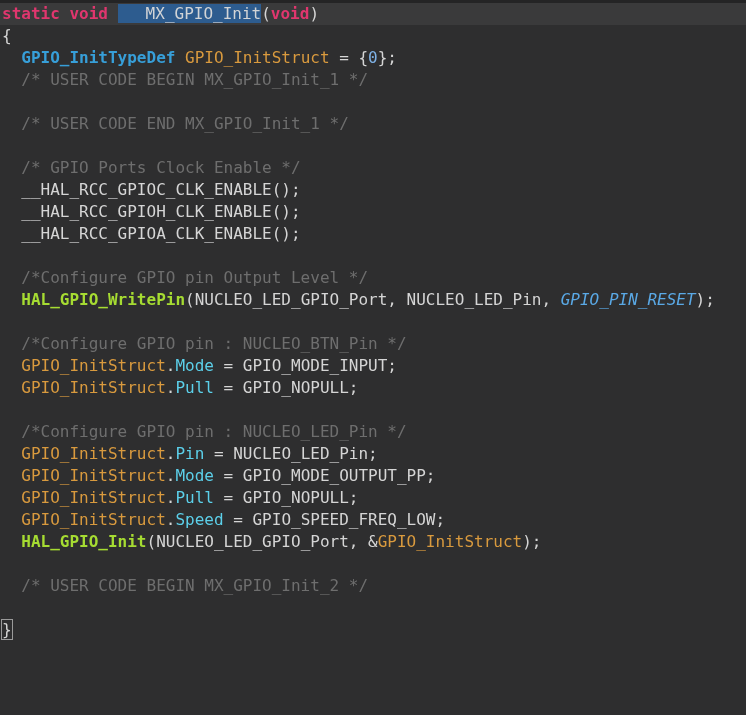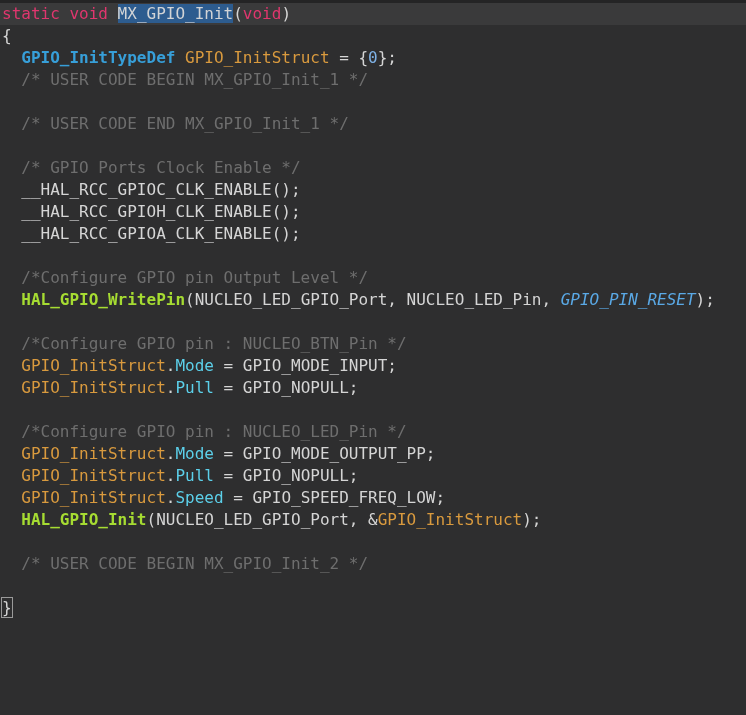--- a/index.html
+++ b/index.html
@@ -28,29 +28,29 @@
   .line {
     height: 22px;
     line-height: 22px;
     white-space: pre;
     padding-left: 2px;
   }
   .line.current {
     background: var(--current_line, #3a3a3b);
   }
   .tok       { color: var(--pl); }
-  .tok.kw    { color: var(--kw); font-weight: normal; }
+  .tok.kw    { color: var(--kw); font-weight: bold; }
   .tok.type  { color: var(--type); font-weight: bold; }
   .tok.fn    { color: var(--fn); font-weight: bold; }
   .tok.var   { color: var(--var); }
   .tok.prop  { color: var(--prop); }
   .tok.enum  { color: var(--enum); font-style: italic; }
   .tok.num   { color: var(--num); }
   .tok.comment { color: var(--comment); }
-  .tok.sel   { background: var(--sel_bg); color: var(--sel_text); }
+  .tok.sel   { background: var(--sel_bg); color: var(--sel_text); padding-left: 28px; }
   .tok.brace { outline: 1px solid var(--brace_border); outline-offset: 0px; }
 </style>
 </head>
 <body>
 
 <div class="editor">
   <div class="topstrip"></div>
   <div>
       <div class="line current"><span class="tok kw">static</span><span class="tok pl"> </span><span class="tok kw">void</span><span class="tok pl"> </span><span class="tok sel">MX_GPIO_Init</span><span class="tok pl">(</span><span class="tok kw">void</span><span class="tok pl">)</span></div>
       <div class="line"><span class="tok pl">{</span></div>
@@ -65,20 +65,21 @@
       <div class="line"><span class="tok pl">  __HAL_RCC_GPIOA_CLK_ENABLE();</span></div>
       <div class="line"></div>
       <div class="line"><span class="tok comment">  /*Configure GPIO pin Output Level */</span></div>
       <div class="line"><span class="tok pl">  </span><span class="tok fn">HAL_GPIO_WritePin</span><span class="tok pl">(NUCLEO_LED_GPIO_Port, NUCLEO_LED_Pin, </span><span class="tok enum">GPIO_PIN_RESET</span><span class="tok pl">);</span></div>
       <div class="line"></div>
       <div class="line"><span class="tok comment">  /*Configure GPIO pin : NUCLEO_BTN_Pin */</span></div>
       <div class="line"><span class="tok pl">  </span><span class="tok var">GPIO_InitStruct</span><span class="tok pl">.</span><span class="tok prop">Mode</span><span class="tok pl"> = GPIO_MODE_INPUT;</span></div>
       <div class="line"><span class="tok pl">  </span><span class="tok var">GPIO_InitStruct</span><span class="tok pl">.</span><span class="tok prop">Pull</span><span class="tok pl"> = GPIO_NOPULL;</span></div>
       <div class="line"></div>
       <div class="line"><span class="tok comment">  /*Configure GPIO pin : NUCLEO_LED_Pin */</span></div>
+      <div class="line"><span class="tok pl">  </span><span class="tok var">GPIO_InitStruct</span><span class="tok pl">.</span><span class="tok prop">Pin</span><span class="tok pl"> = NUCLEO_LED_Pin;</span></div>
       <div class="line"><span class="tok pl">  </span><span class="tok var">GPIO_InitStruct</span><span class="tok pl">.</span><span class="tok prop">Mode</span><span class="tok pl"> = GPIO_MODE_OUTPUT_PP;</span></div>
       <div class="line"><span class="tok pl">  </span><span class="tok var">GPIO_InitStruct</span><span class="tok pl">.</span><span class="tok prop">Pull</span><span class="tok pl"> = GPIO_NOPULL;</span></div>
       <div class="line"><span class="tok pl">  </span><span class="tok var">GPIO_InitStruct</span><span class="tok pl">.</span><span class="tok prop">Speed</span><span class="tok pl"> = GPIO_SPEED_FREQ_LOW;</span></div>
       <div class="line"><span class="tok pl">  </span><span class="tok fn">HAL_GPIO_Init</span><span class="tok pl">(NUCLEO_LED_GPIO_Port, &amp;</span><span class="tok var">GPIO_InitStruct</span><span class="tok pl">);</span></div>
       <div class="line"></div>
       <div class="line"><span class="tok comment">  /* USER CODE BEGIN MX_GPIO_Init_2 */</span></div>
       <div class="line"></div>
       <div class="line"><span class="tok brace">}</span></div>
     </div>
 </div>

